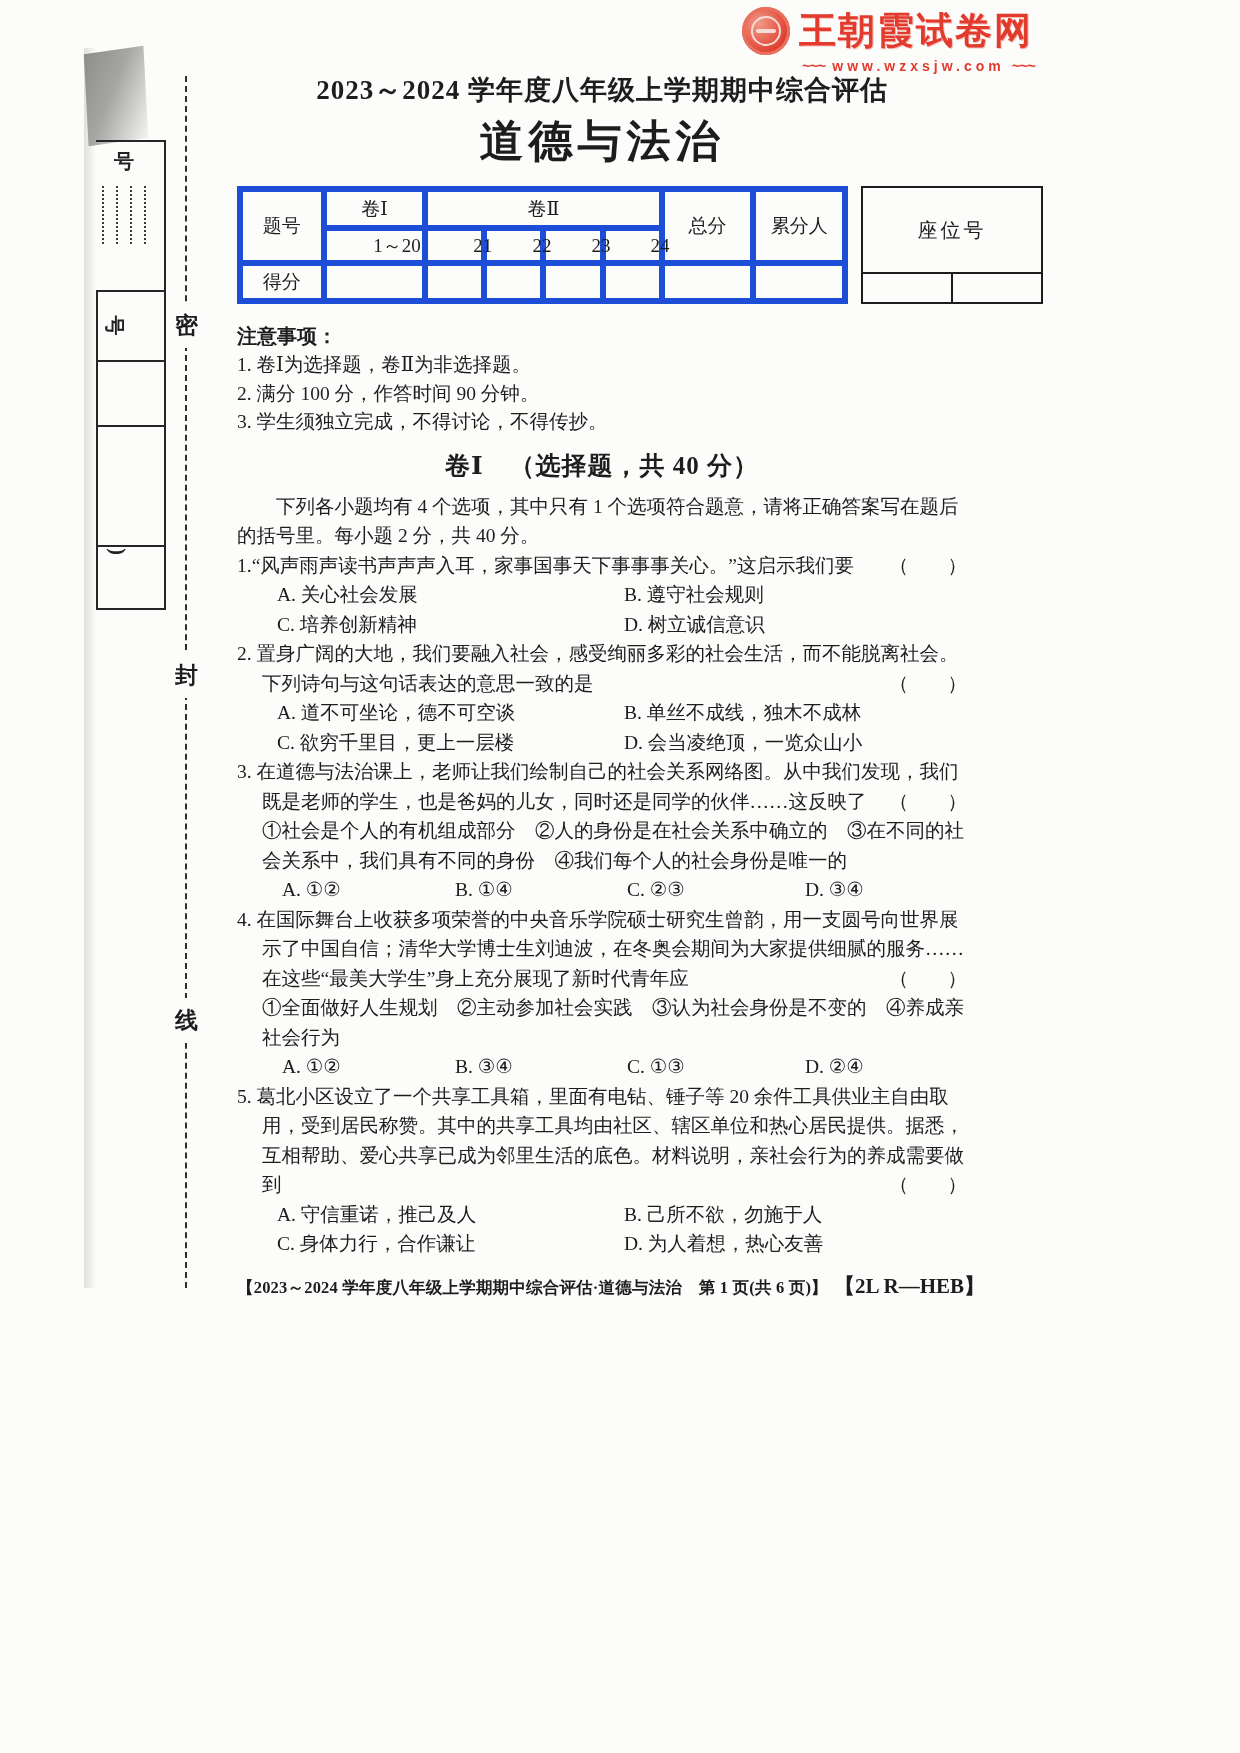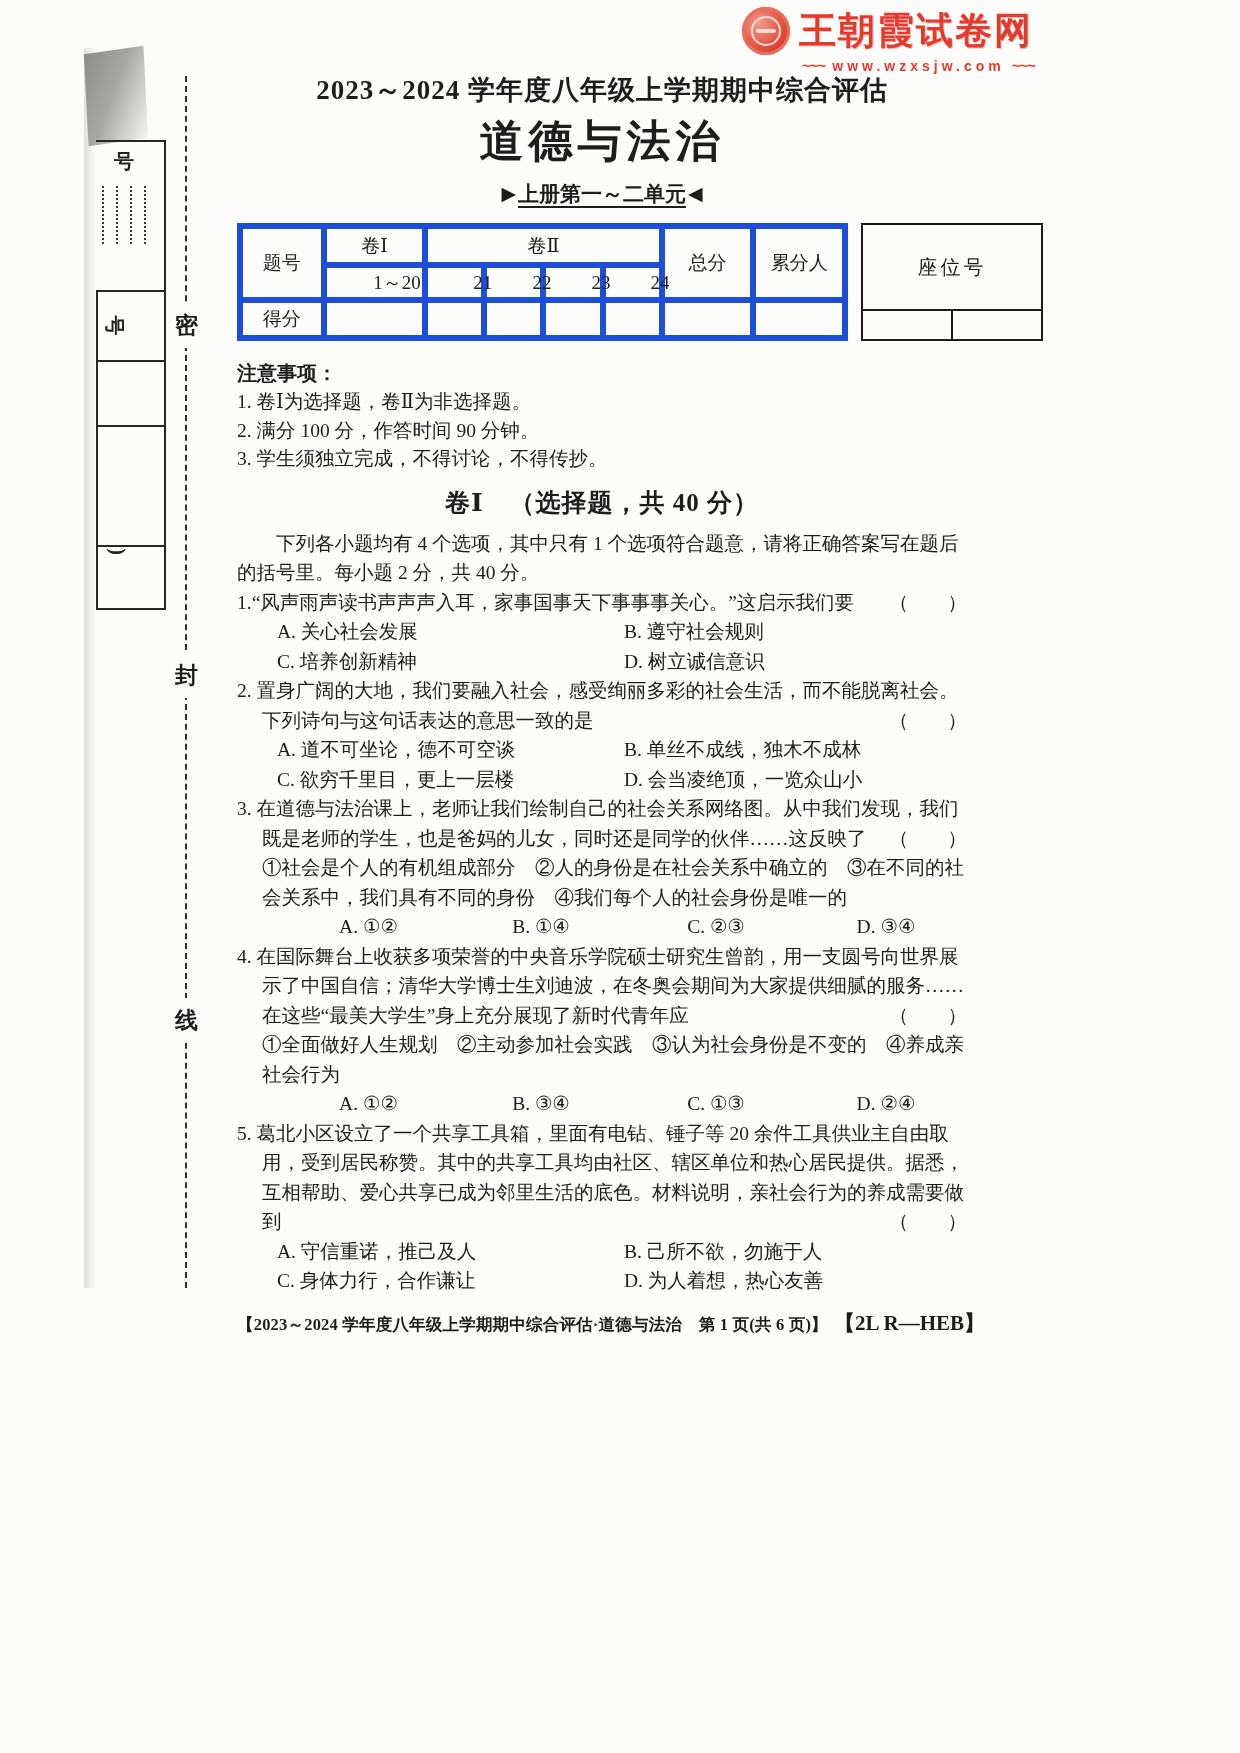--- a/index.html
+++ b/index.html
@@ -65,21 +65,21 @@
   .notice-item { font-size:19.5px; line-height:28.5px; }
 
   .section-title { width:730px; text-align:center; font-size:25px; font-weight:700; margin-top:12px; margin-bottom:10px; letter-spacing:1px; }
 
   .doc-body { width:730px; font-size:19.5px; line-height:29.5px; }
   .intro { text-indent:2em; }
   .stem { position:relative; padding-left:25px; text-indent:-25px; }
   .bracket { position:absolute; right:0; bottom:0; text-indent:0; }
   .subitems { padding-left:25px; }
   .opts2 { display:grid; grid-template-columns:347px 1fr; padding-left:40px; }
-  .opts4 { display:grid; grid-template-columns:173px 172px 178px 1fr; padding-left:45px;text-align:center; }
+  .opts4 { display:grid; grid-template-columns:173px 172px 178px 1fr; padding-left:45px; }
 
   .footer { margin-top:13px; width:748px; display:flex; justify-content:space-between; align-items:baseline; }
   .footer-left { font-size:16.5px; font-weight:700; letter-spacing:.2px; }
   .footer-right { font-size:21px; font-weight:700; }
 </style>
 </head>
 <body>
 
 <div class="page">
 
@@ -118,23 +118,20 @@
       <span class="squig">~~~</span>
       <span class="logo-url">www.wzxsjw.com</span>
       <span class="squig">~~~</span>
     </div>
   </div>
 
   <div class="content">
 
     <div class="subtitle">2023～2024 学年度八年级上学期期中综合评估</div>
     <div class="main-title">道德与法治</div>
-    <div class="unit-line">
-      <span class="arrow">▶</span><span class="unit-underline">上册第一～二单元</span><span class="arrow">◀</span>
-    </div>
 
     <div class="table-row">
       <table class="score-table">
         <colgroup>
           <col style="width:82px">
             <col style="width:100px">
             <col style="width:58px">
             <col style="width:58px">
           <col style="width:58px">
             <col style="width:58px">

